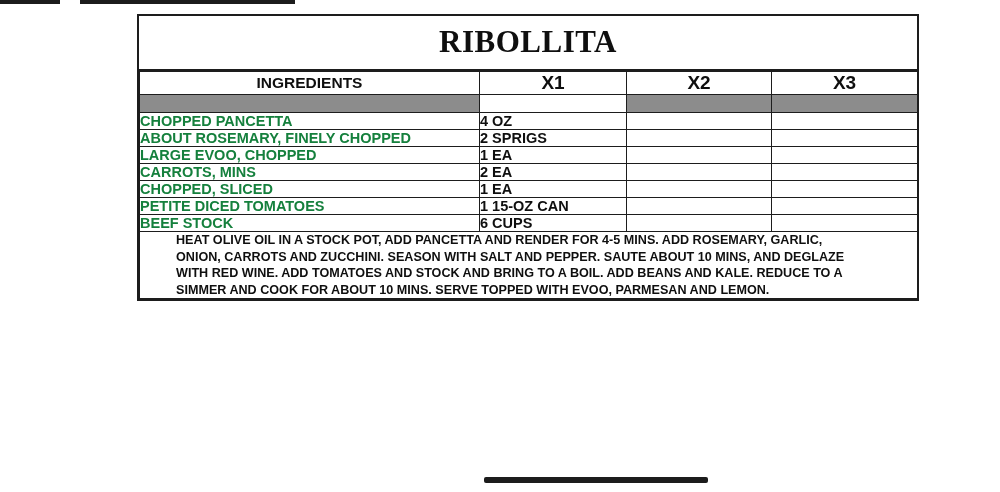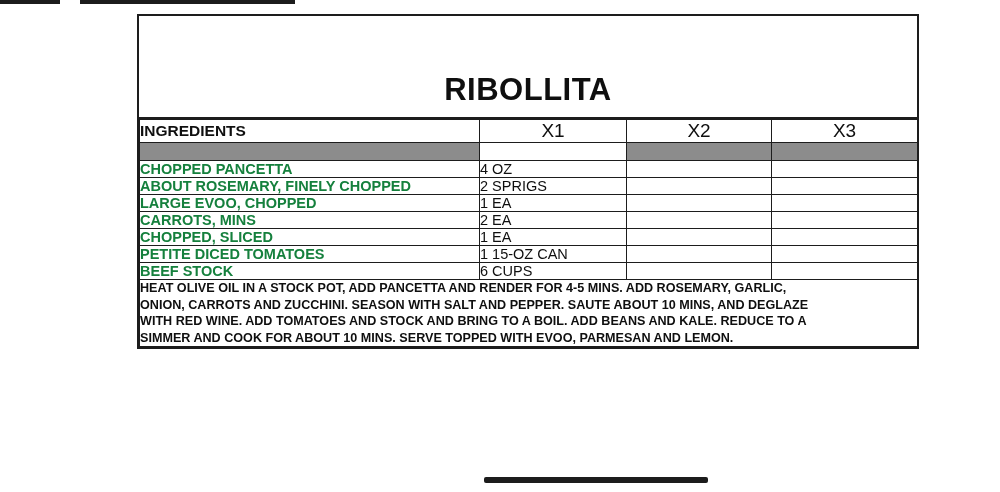--- a/index.html
+++ b/index.html
@@ -41,48 +41,47 @@
     background: #ffffff;
   }
   .title {
     text-align: center;
     font-size: 31px;
     font-weight: bold;
     letter-spacing: 0.5px;
     padding: 8px 0 9px 0;
     color: #0f0f0f;
     border-bottom: 2px solid #1d1d1d;
-    font-family: Liberation Sans, sans-serif;
-    margin-top: 48px;
+    font-family: Liberation Serif, serif;
   }
   table.recipe {
     border-collapse: collapse;
     width: 100%;
     table-layout: fixed;
   }
   table.recipe col.c-ing { width: 340px; }
   table.recipe col.c-x1 { width: 147px; }
   table.recipe col.c-x2 { width: 145px; }
   table.recipe col.c-x3 { width: 146px; }
 
   table.recipe th, table.recipe td {
     border: 1px solid #1d1d1d;
     padding: 0;
     vertical-align: middle;
   }
   .hdr-ing {
     font-size: 15.5px;
     font-weight: bold;
-    text-align: left;
+    text-align: center;
     padding: 6px 0 7px 5px;
     color: #0f0f0f;
   }
   .hdr-x {
     font-size: 19px;
-    font-weight: normal;
+    font-weight: bold;
     padding: 4px 0 6px 0;
     color: #0f0f0f;
   }
   .spacer-row td {
     height: 17px;
   }
   .spacer-grey {
     background: #8c8c8c;
   }
   .spacer-white {
@@ -91,41 +90,42 @@
   td.ing {
     font-size: 14.5px;
     font-weight: bold;
     text-align: left;
     padding: 4px 0 5px 5px;
     color: #15803d;
     white-space: nowrap;
   }
   td.qty {
     font-size: 14.5px;
-    font-weight: normal;
+    font-weight: bold;
     text-align: left;
     padding: 4px 0 5px 5px;
     color: #0f0f0f;
     white-space: pre;
   }
   td.blank {
     background: #ffffff;
   }
   .method-cell {
     border: 1px solid #1d1d1d;
     border-top: 1px solid #1d1d1d;
     padding: 4px 8px 6px 5px;
   }
   .method-text {
     font-size: 12.6px;
     font-weight: bold;
     line-height: 1.32;
     color: #0f0f0f;
     white-space: pre-line;
     text-align: left;
+    margin-left: 36px;
   }
   .bottom-bar {
     position: absolute;
     left: 484px;
     top: 477px;
     width: 224px;
     height: 6px;
     background: #1c1c1c;
     border-radius: 2px;
   }

